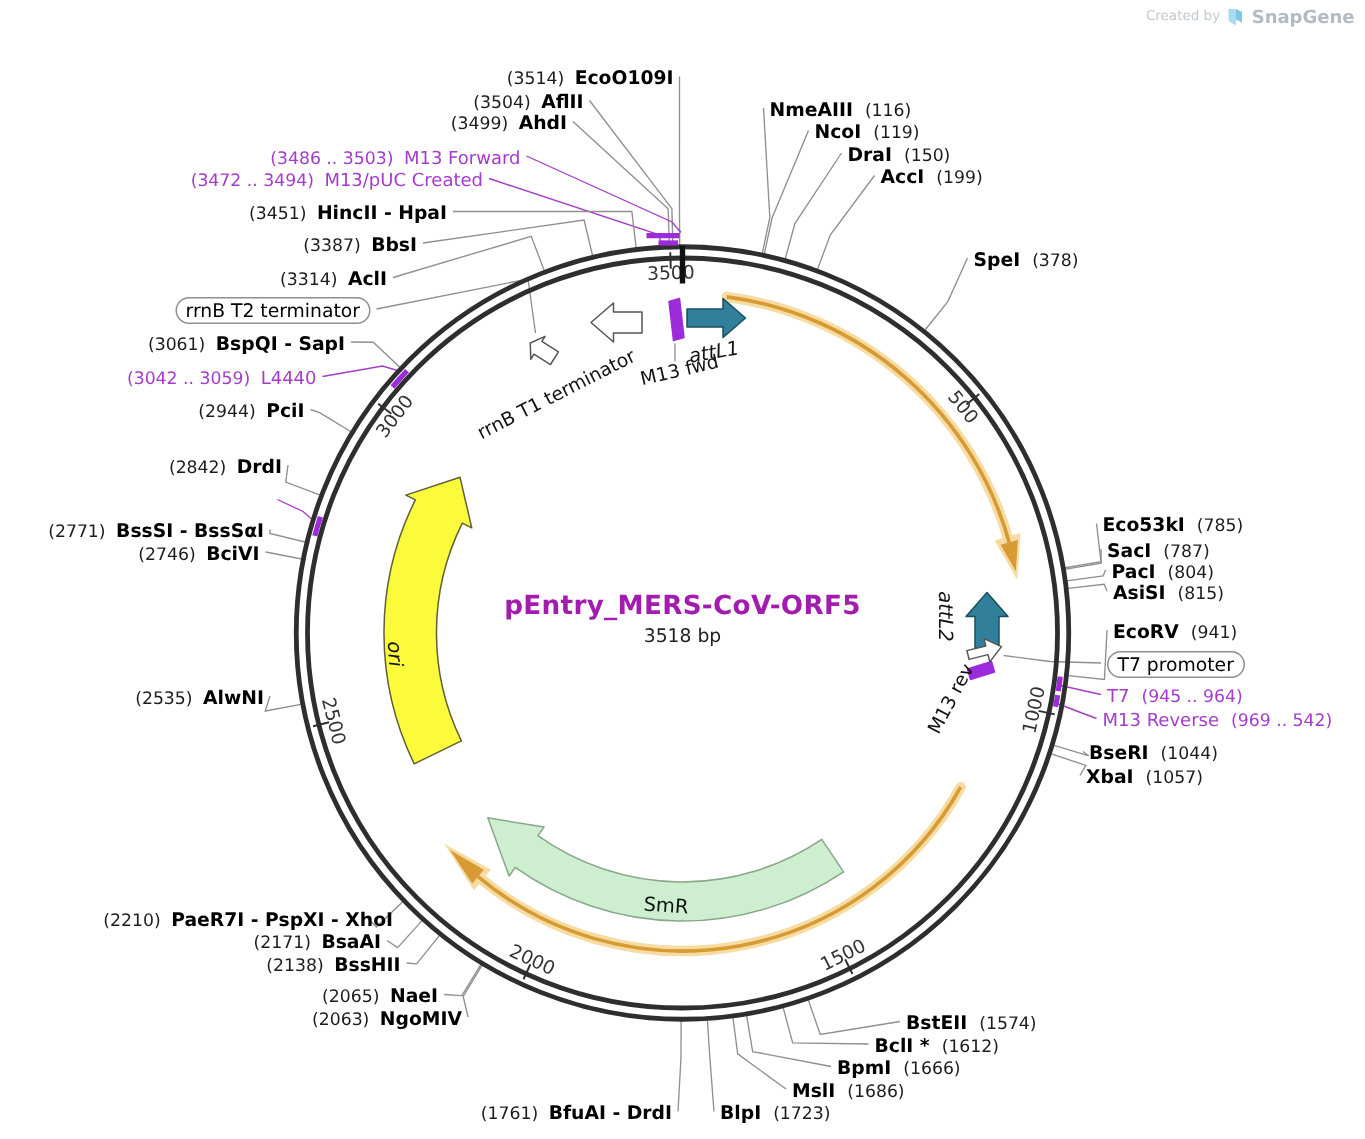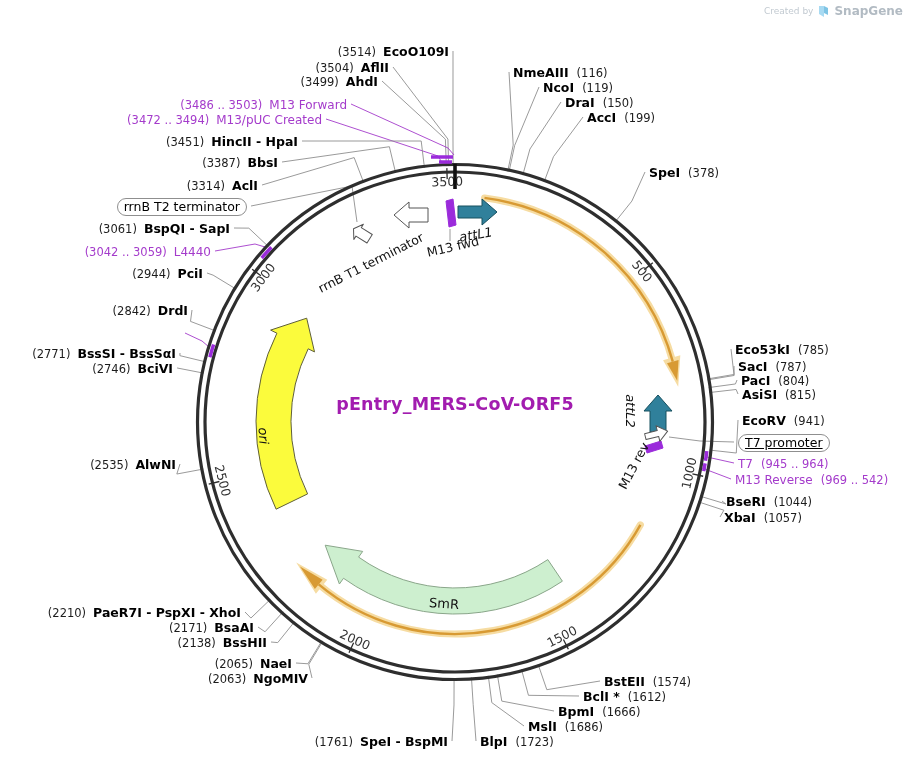--- a/index.html
+++ b/index.html
@@ -129,49 +129,50 @@
       <div class="slabel left" style="top: 153px; right: 632px;"><span class="pos">(3387)</span><span class="nm">BbsI</span></div>
       <div class="slabel left" style="top: 176px; right: 652px;"><span class="pos">(3314)</span><span class="nm">AclI</span></div>
       <div class="slabel left boxed" style="top: 197px; right: 663px;"><span class="nm">rrnB T2 terminator</span></div>
       <div class="slabel left" style="top: 219px; right: 680px;"><span class="pos">(3061)</span><span class="nm">BspQI - SapI</span></div>
       <div class="slabel left purple" style="top: 242px; right: 699px;"><span class="pos" style="color: rgb(164, 59, 203);">(3042 .. 3059)</span><span class="nm" style="color: rgb(164, 59, 203);">L4440</span></div>
       <div class="slabel left" style="top: 264px; right: 707px;"><span class="pos">(2944)</span><span class="nm">PciI</span></div>
       <div class="slabel left" style="top: 301px; right: 722px;"><span class="pos">(2842)</span><span class="nm">DrdI</span></div>
       <div class="slabel left" style="top: 344px; right: 734px;"><span class="pos">(2771)</span><span class="nm">BssSI - BssSαI</span></div>
       <div class="slabel left" style="top: 359px; right: 737px;"><span class="pos">(2746)</span><span class="nm">BciVI</span></div>
       <div class="slabel left" style="top: 455px; right: 734px;"><span class="pos">(2535)</span><span class="nm">AlwNI</span></div>
-      <div class="slabel left" style="top: 603px; right: 669px;"><span class="pos">(2210)</span><span class="nm">PaeR7I - PspXI - XhoI</span></div>
+      <div class="slabel left" style="top: 603px; right: 648px;"><span class="pos">(2210)</span><span class="nm">PaeR7I - PspXI - XhoI</span></div>
       <div class="slabel left" style="top: 618px; right: 656px;"><span class="pos">(2171)</span><span class="nm">BsaAI</span></div>
       <div class="slabel left" style="top: 633px; right: 643px;"><span class="pos">(2138)</span><span class="nm">BssHII</span></div>
       <div class="slabel left" style="top: 654px; right: 618px;"><span class="pos">(2065)</span><span class="nm">NaeI</span></div>
       <div class="slabel left" style="top: 669px; right: 602px;"><span class="pos">(2063)</span><span class="nm">NgoMIV</span></div>
-      <div class="slabel left" style="top: 732px; right: 462px;"><span class="pos">(1761)</span><span class="nm">SpeI - BspMI</span></div>
+      <div class="slabel left" style="top: 732px; right: 462px;"><span class="pos">(1761)</span><span class="nm">BfuAI - DrdI</span></div>
       <div class="slabel right" style="top: 732px; left: 480px;"><span class="nm">BlpI</span><span class="pos">(1723)</span></div>
       <div class="slabel right" style="top: 717px; left: 528px;"><span class="nm">MslI</span><span class="pos">(1686)</span></div>
       <div class="slabel right" style="top: 702px; left: 558px;"><span class="nm">BpmI</span><span class="pos">(1666)</span></div>
       <div class="slabel right" style="top: 687px; left: 583px;"><span class="nm">BclI *</span><span class="pos">(1612)</span></div>
       <div class="slabel right" style="top: 672px; left: 604px;"><span class="nm">BstEII</span><span class="pos">(1574)</span></div>
       <div class="slabel right" style="top: 508px; left: 724px;"><span class="nm">XbaI</span><span class="pos">(1057)</span></div>
       <div class="slabel right" style="top: 492px; left: 726px;"><span class="nm">BseRI</span><span class="pos">(1044)</span></div>
       <div class="slabel right purple" style="top: 470px; left: 735px;"><span class="nm" style="color: rgb(164, 59, 203);">M13 Reverse</span><span class="pos" style="color: rgb(164, 59, 203);">(969 .. 542)</span></div>
       <div class="slabel right purple" style="top: 454px; left: 738px;"><span class="nm" style="color: rgb(164, 59, 203);">T7</span><span class="pos" style="color: rgb(164, 59, 203);">(945 .. 964)</span></div>
-      <div class="slabel right boxed" style="top: 433px; left: 738px; text-decoration: underline;"><span class="nm">T7 promoter</span></div>
+      <div class="slabel right boxed" style="top: 433px; left: 738px;"><span class="nm">T7 promoter</span></div>
       <div class="slabel right" style="top: 411px; left: 742px;"><span class="nm">EcoRV</span><span class="pos">(941)</span></div>
       <div class="slabel right" style="top: 385px; left: 742px;"><span class="nm">AsiSI</span><span class="pos">(815)</span></div>
       <div class="slabel right" style="top: 371px; left: 741px;"><span class="nm">PacI</span><span class="pos">(804)</span></div>
       <div class="slabel right" style="top: 357px; left: 738px;"><span class="nm">SacI</span><span class="pos">(787)</span></div>
       <div class="slabel right" style="top: 340px; left: 735px;"><span class="nm">Eco53kI</span><span class="pos">(785)</span></div>
       <div class="slabel right" style="top: 163px; left: 649px;"><span class="nm">SpeI</span><span class="pos">(378)</span></div>
       <div class="slabel right" style="top: 108px; left: 587px;"><span class="nm">AccI</span><span class="pos">(199)</span></div>
       <div class="slabel right" style="top: 93px; left: 565px;"><span class="nm">DraI</span><span class="pos">(150)</span></div>
       <div class="slabel right" style="top: 78px; left: 543px;"><span class="nm">NcoI</span><span class="pos">(119)</span></div>
       <div class="slabel right" style="top: 63px; left: 513px;"><span class="nm">NmeAIII</span><span class="pos">(116)</span></div>
     </div>
   <div id="title-block">
     <div id="plasmid-name">pEntry_MERS-CoV-ORF5</div>
+    <div id="plasmid-size">3518 bp</div>
   </div>
   <div id="watermark">
     <span class="created">Created by</span>
     <svg width="11" height="13">
       <polygon points="1,1 6,1 6,12 1,9" fill="#a8daf2"></polygon>
       <polygon points="6,1 10,3 10,10 6,8" fill="#7fc4e4"></polygon>
     </svg>
     <span class="brand">SnapGene</span>
   </div>
 </div>

